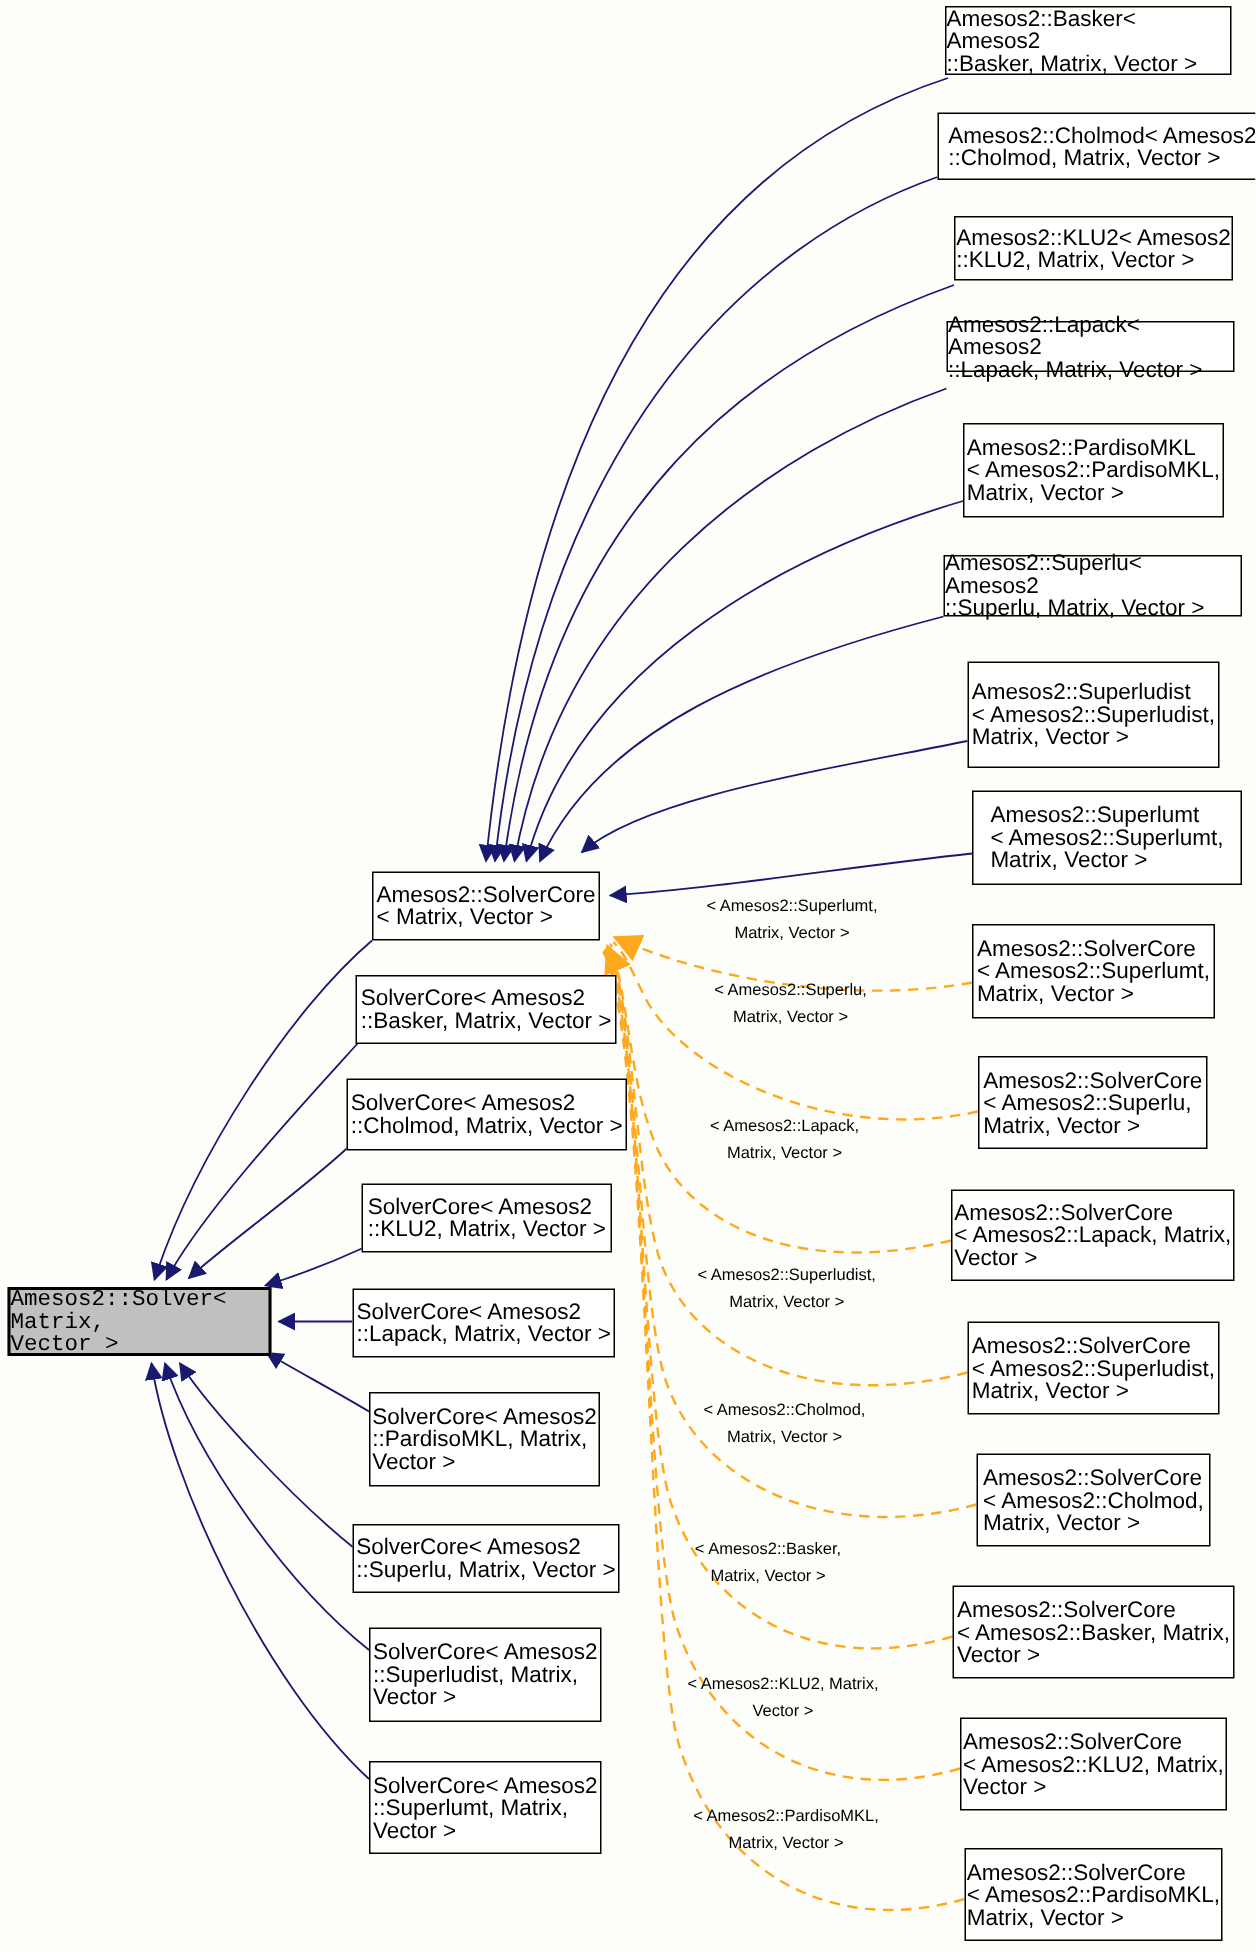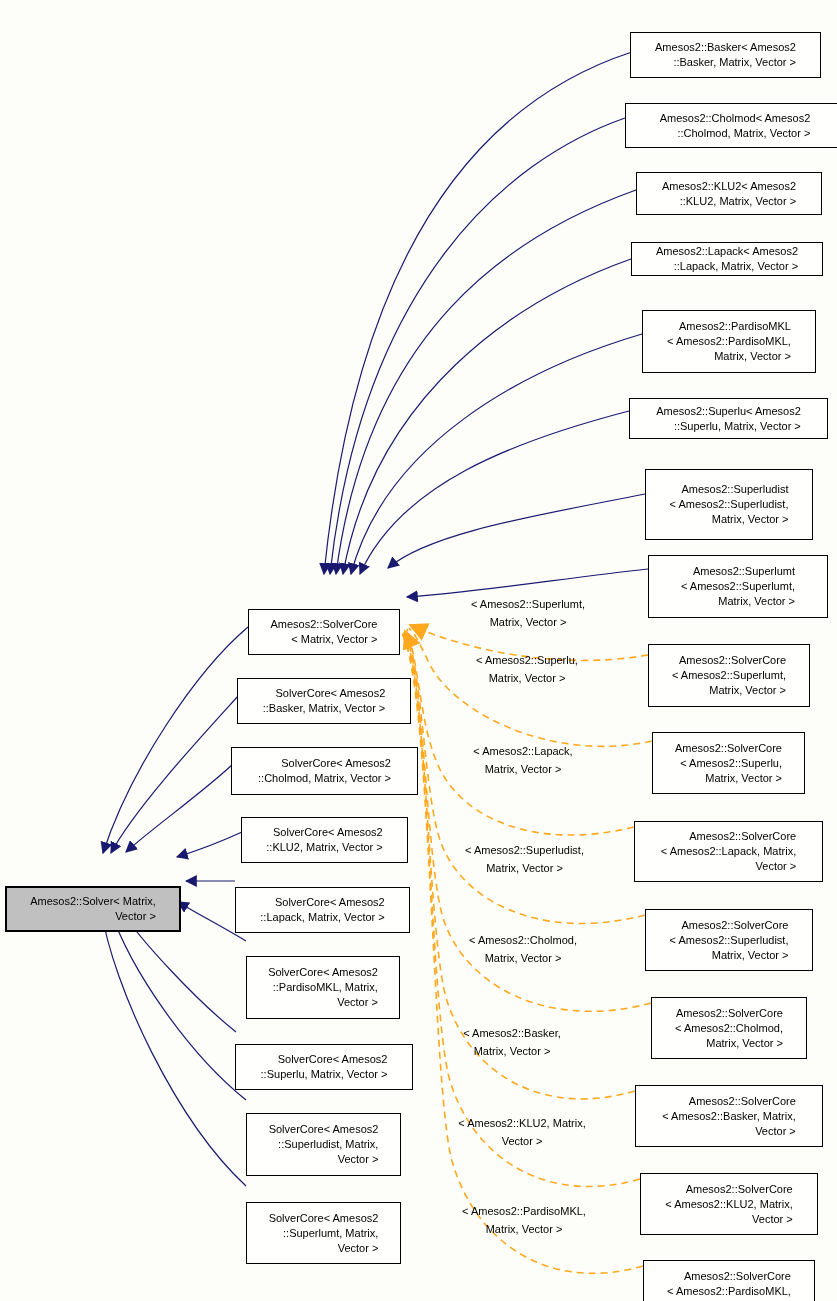--- a/index.html
+++ b/index.html
@@ -16,25 +16,24 @@
     position:relative;width:837px;height:1301px;background:var(--page-bg);
     font-family:"Liberation Sans",sans-serif;color:var(--text);overflow:hidden;
   }
   #edges{position:absolute;left:0;top:0;width:837px;height:1301px;}
   .edge-inherit{fill:none;stroke:var(--inherit-edge);stroke-width:1.2px;}
   .edge-template{fill:none;stroke:var(--template-edge);stroke-width:1.6px;stroke-dasharray:7 5;}
   .node{
     position:absolute;box-sizing:border-box;background:var(--node-bg);
     border:1px solid var(--node-border);
     display:flex;align-items:center;justify-content:center;
-    font-size:11px;line-height:15px;text-align:right;white-space:pre-line;
+    font-size:15px;line-height:15px;text-align:left;white-space:pre-line;
     cursor:pointer;
-    margin-top:28px;
   }
-  .node.selected{background:var(--selected-node-bg);border-width:2px;cursor:default;}
+  .node.selected{background:var(--selected-node-bg);border-width:2px;cursor:default;font-family:Liberation Mono, monospace;}
   .edge-label{
     position:absolute;font-size:11px;line-height:18px;text-align:center;
     white-space:pre-line;
   }
 </style>
 </head>
 <body>
 
 <div id="stage">
 

